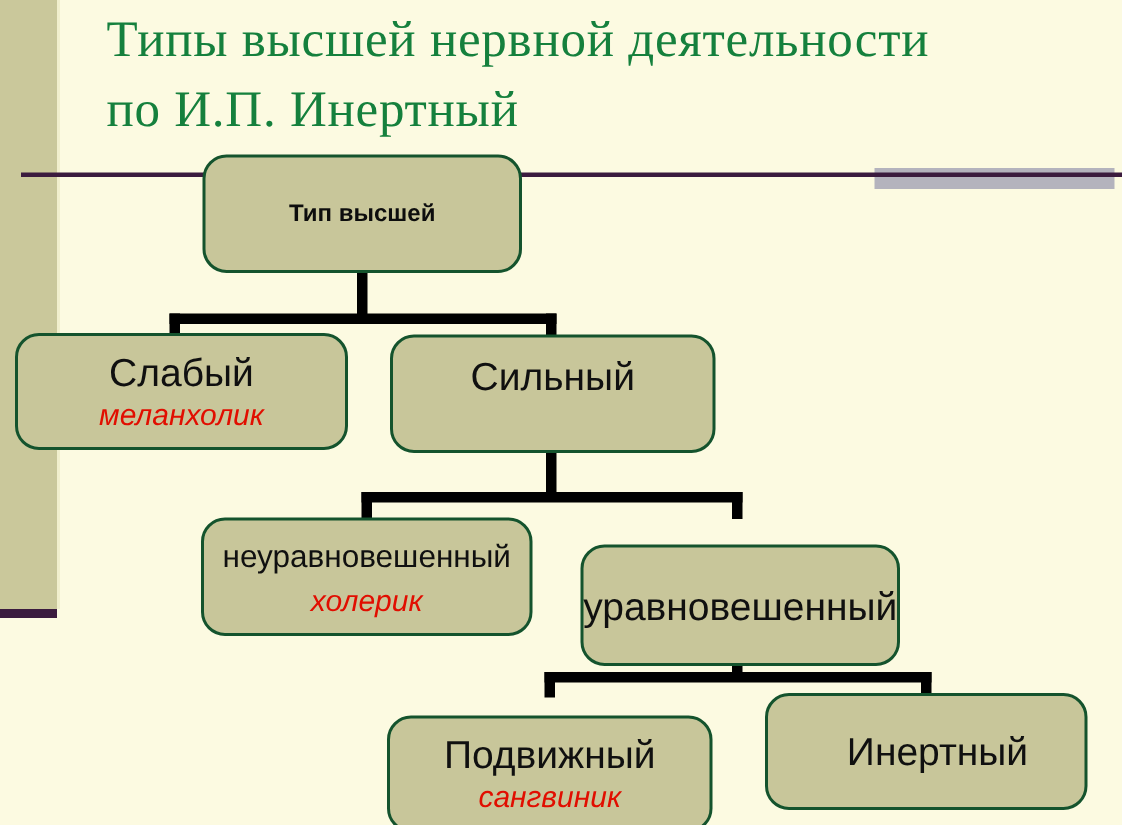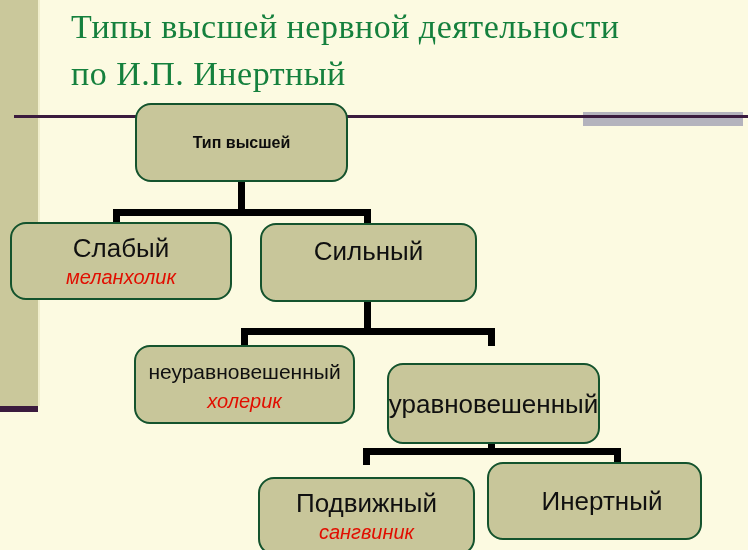--- a/index.html
+++ b/index.html
@@ -103,21 +103,21 @@
     color: #0D0D0D;
     white-space: nowrap;
   }
   .node--weak       { left: 10px;  top: 222px; width: 222px; height: 78px; }
   .node--strong     { left: 260px; top: 223px; width: 217px; height: 79px;
                       justify-content: flex-start; padding-top: 10px; }
   .node--unbalanced { left: 134px; top: 345px; width: 221px; height: 79px; }
   .node--unbalanced .node-label { font-size: 21px; }
   .node--balanced   { left: 387px; top: 343px; width: 213px; height: 81px; margin-top: 20px; }
   .node--mobile     { left: 258px; top: 477px; width: 217px; height: 78px; }
-  .node--inert      { left: 487px; top: 462px; width: 215px; height: 78px; padding-left: 15px; }
+  .node--inert      { left: 510px; top: 462px; width: 215px; height: 78px; padding-left: 15px; }
 </style>
 </head>
 <body>
 
 <div class="slide">
 
   <div class="side-strip"></div>
   <div class="side-strip-footer"></div>
 
   <div class="title">

